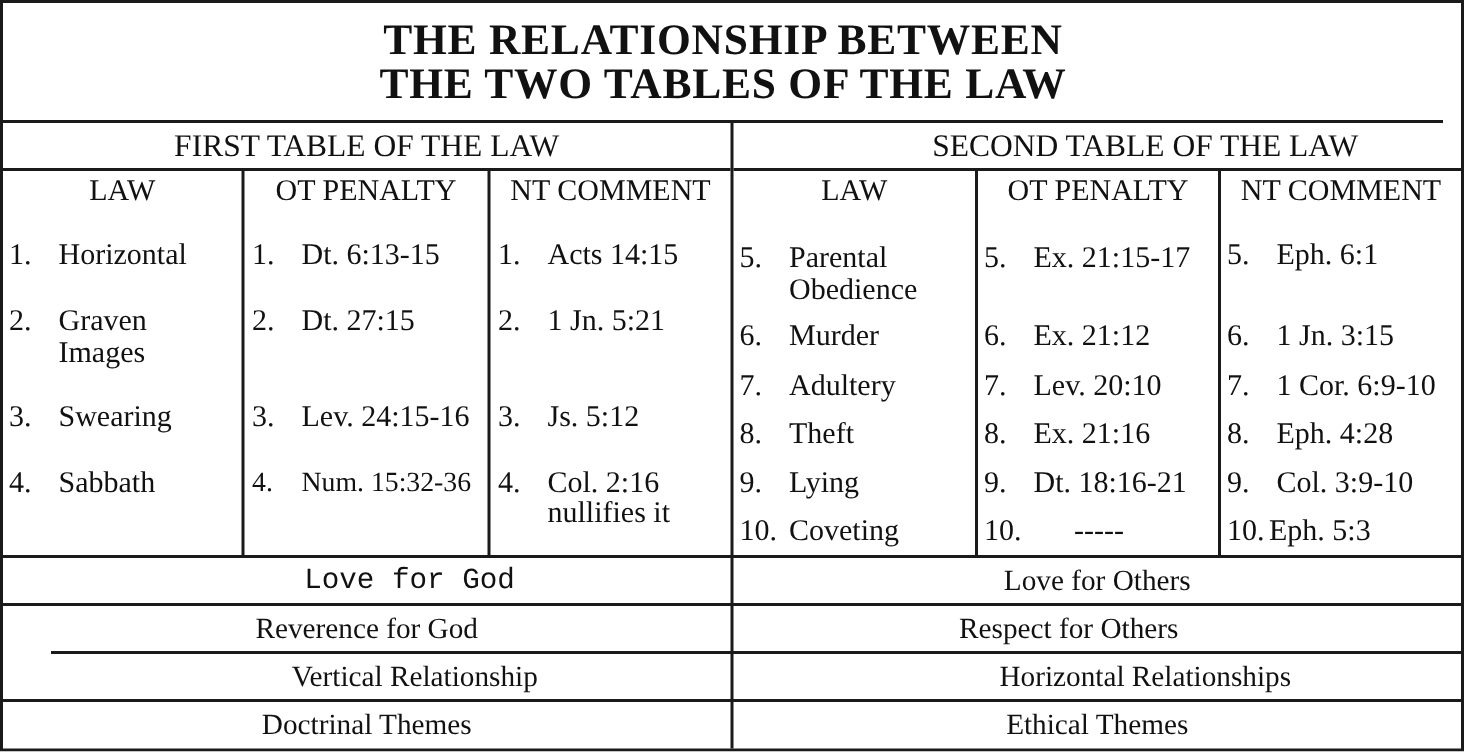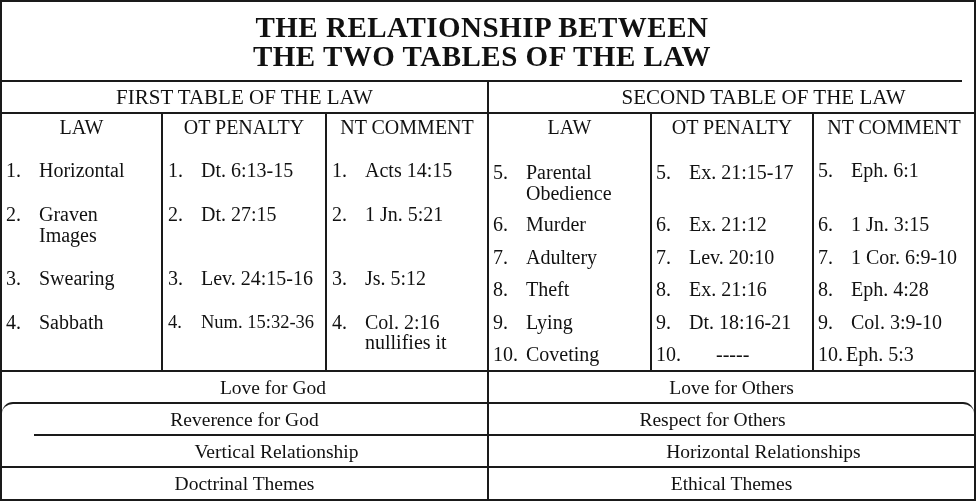--- a/index.html
+++ b/index.html
@@ -174,24 +174,24 @@
   <div class="item" style="left:816px;top:310px;">
     <span class="num">9.</span>
     <span class="txt">Col. 3:9-10</span>
   </div>
   <div class="item" style="left:816px;top:342px;">
     <span class="num">10.</span>
     <span class="txt" style="left:28px;">Eph. 5:3</span>
   </div>
 
   <div class="sumrow" style="top:368px;">
-    <div class="sumcell" style="left:0;width:542px;">Love for God</div>
+    <div class="sumcell" style="left:0;width:542px;font-family:Liberation Mono, monospace;">Love for God</div>
     <div class="sumcell" style="left:487px;width:485px;">Love for Others</div>
   </div>
-  <div class="sumrow" style="top:400px;border-radius:11px;">
+  <div class="sumrow" style="top:400px;">
     <div class="sumcell" style="left:0;width:485px;">Reverence for God</div>
     <div class="sumcell" style="left:468px;width:485px;text-align:center;">Respect for Others</div>
   </div>
   <div class="sumrow" style="top:432px;margin-left:32px;">
     <div class="sumcell" style="left:0;width:485px;">Vertical Relationship</div>
     <div class="sumcell" style="left:487px;width:485px;">Horizontal Relationships</div>
   </div>
   <div class="sumrow" style="top:464px;height:33px;">
     <div class="sumcell" style="left:0;width:485px;">Doctrinal Themes</div>
     <div class="sumcell" style="left:487px;width:485px;">Ethical Themes</div>

